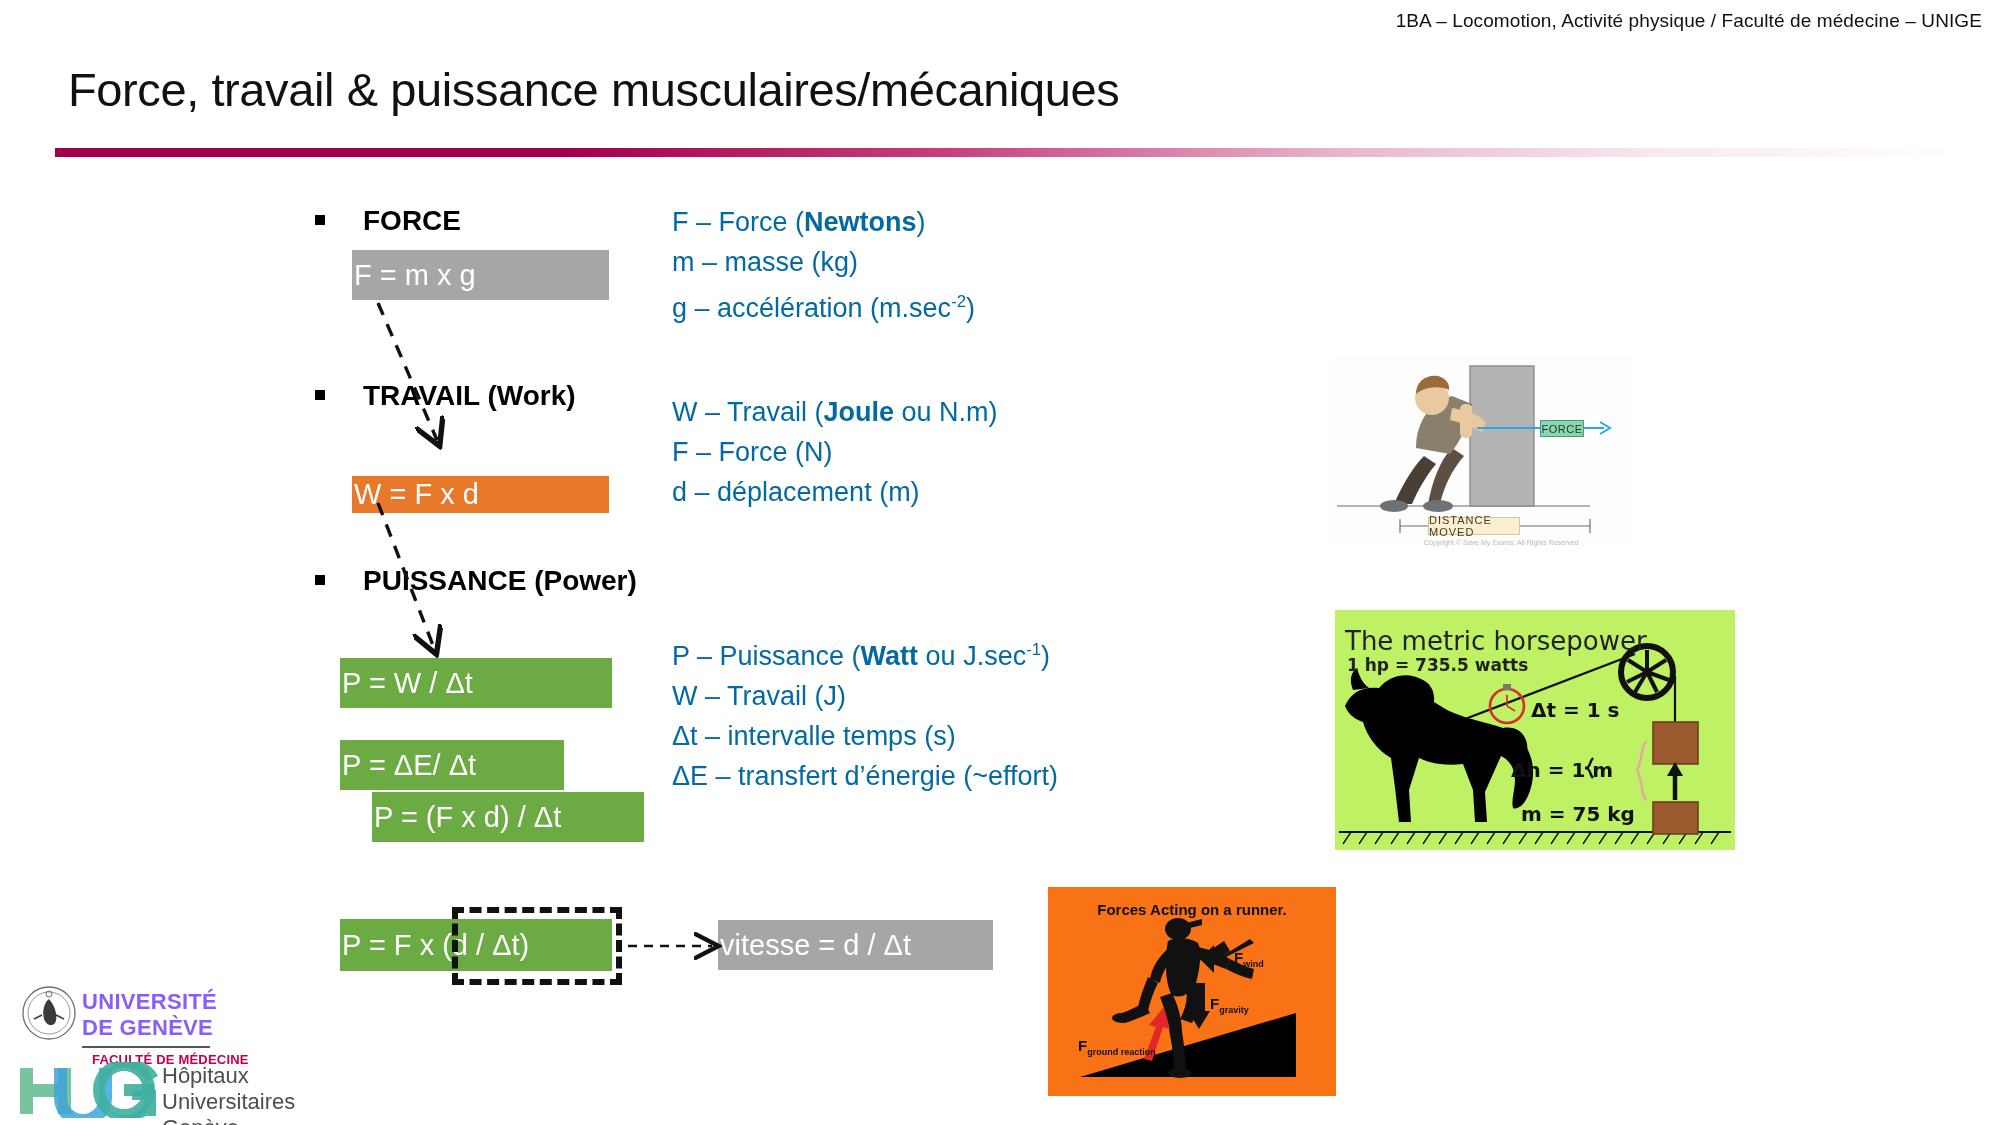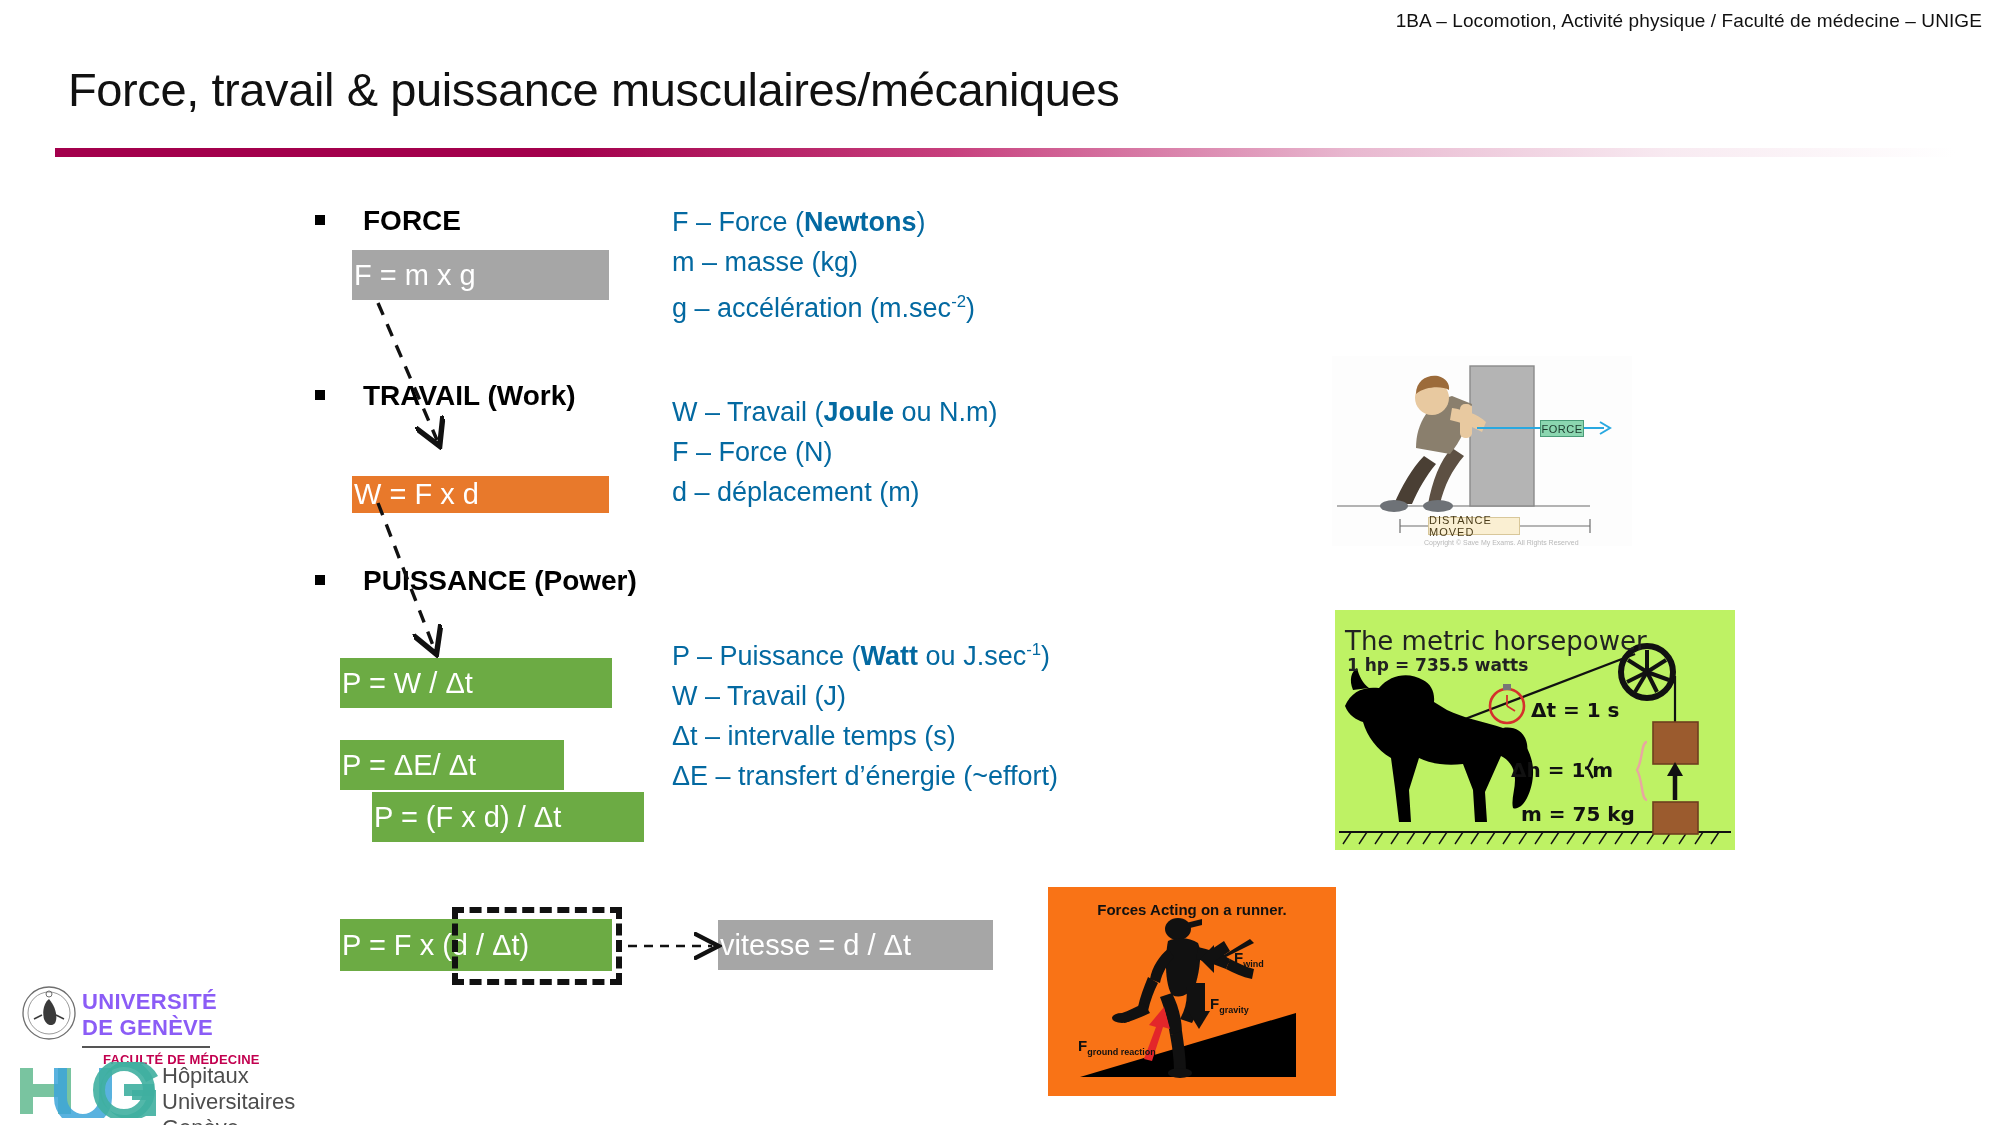--- a/index.html
+++ b/index.html
@@ -358,21 +358,21 @@
       <path d="M29,14 C24,18 22,26 24,34 C26,40 32,42 35,38 C38,33 36,22 29,14 Z" fill="#3a3a3a"></path>
       <path d="M22,30 L14,34 M36,30 L44,34" stroke="#3a3a3a" stroke-width="1.6"></path>
       <circle cx="29" cy="9" r="3" fill="none" stroke="#6e6e6e" stroke-width="1"></circle>
     </svg>
   </div>
   <div class="unige-txt" style="left:82px; top:989px;">
     <div>UNIVERSITÉ</div>
     <div>DE GENÈVE</div>
   </div>
   <div class="unige-rule" style="left:82px; top:1046px; width:128px;"></div>
-  <div class="unige-fac" style="left:93px; top:1052px;padding-left:10px;">FACULTÉ DE MÉDECINE</div>
+  <div class="unige-fac" style="left:82px; top:1052px;padding-left:10px;">FACULTÉ DE MÉDECINE</div>
 
   <div class="pic" style="left:18px; top:1062px; width:140px; height:56px;">
     <svg width="140" height="56" viewBox="0 0 140 56">
 
       <rect x="2" y="6" width="13" height="46" fill="#79C4A0"></rect>
       <rect x="40" y="6" width="13" height="46" fill="#79C4A0"></rect>
       <rect x="2" y="22" width="51" height="13" fill="#79C4A0"></rect>
 
       <path d="M36,6 h13 v30 a16,16 0 0 0 32,0 V6 h13 v30 a29,29 0 0 1 -58,0 Z" fill="#3CA4D9" opacity=".85"></path>
 

